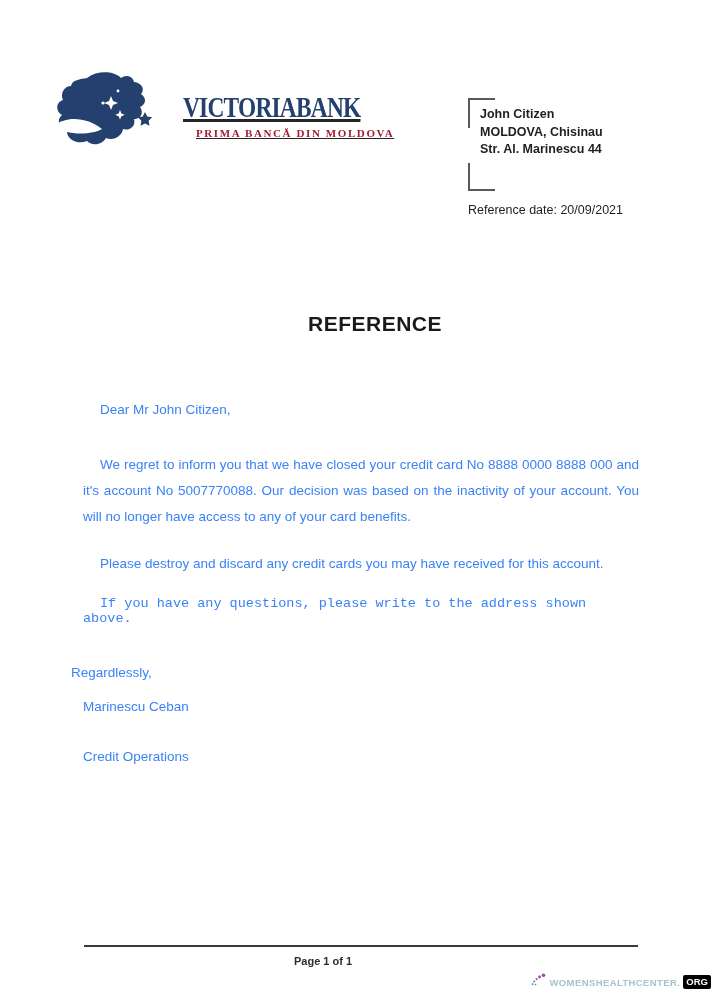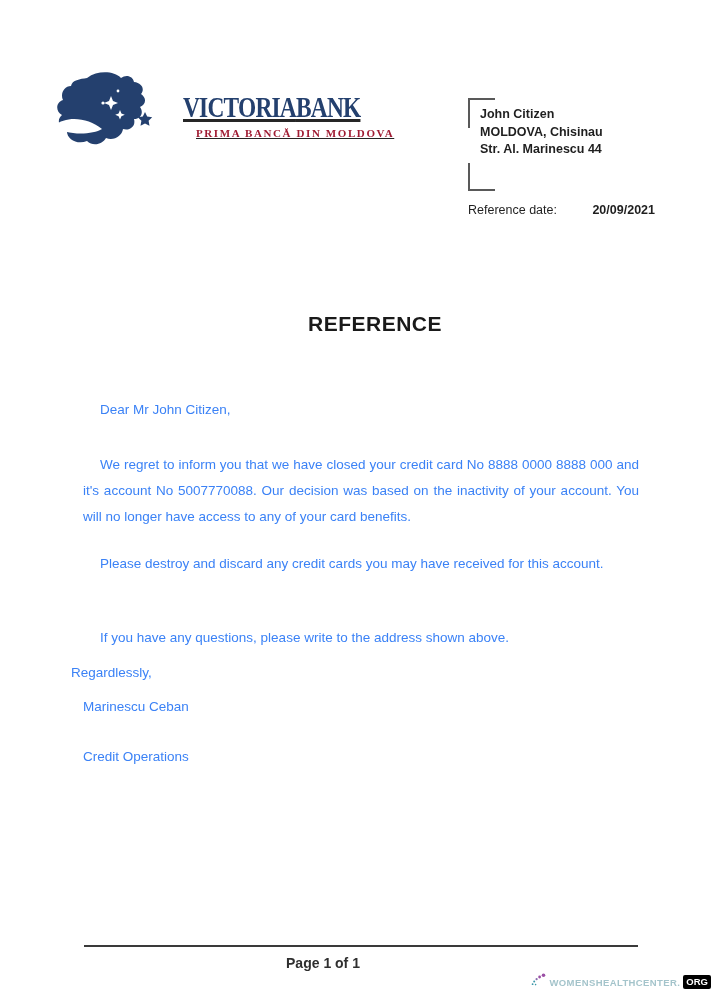--- a/index.html
+++ b/index.html
@@ -36,50 +36,50 @@
     border-left:2px solid #595959; border-bottom:2px solid #595959;
   }
   .recipient {
     position:absolute; left:480px; top:106px;
     font-size:12.5px; font-weight:700; color:#1f1f1f; line-height:17.5px;
   }
   .ref-date {
     position:absolute; left:468px; top:203px;
     font-size:12.5px; color:#1f1f1f;
   }
-  .ref-date .val { font-weight:700;margin-left:32px; }
+  .ref-date .val { font-weight:400; }
 
   
   .letter-title {
     position:absolute; left:83px; top:312px; width:584px;
     text-align:center; font-size:21px; font-weight:700;
     letter-spacing:0.5px; color:#1a1a1a;
   }
 
   
   .body-text { font-size:13.5px; color:#3b82f6; }
   .salutation { position:absolute; left:100px; top:402px; }
   .para1 { position:absolute; left:83px; top:452px; width:556px; line-height:26px; }
   .para1 .line { height:26px; white-space:nowrap; }
   .para1 .just { text-align:justify; text-align-last:justify; white-space:normal; }
   .para1 .indent { padding-left:17px; }
   .para2 { position:absolute; left:83px; top:556px; width:556px; text-indent:17px; }
-  .para3 { position:absolute; left:83px; top:630px; width:556px; text-indent:17px; }
+  .para3 { position:absolute; left:83px; top:596px; width:556px; text-indent:17px;font-family:Liberation Mono, monospace; }
   .closing    { position:absolute; left:71px; top:665px; }
   .signer     { position:absolute; left:83px; top:699px; }
   .department { position:absolute; left:83px; top:749px; }
 
   
   .footer-rule {
     position:absolute; left:84px; top:945px; width:554px;
     border-top:2px solid #3a3a3a;
   }
   .page-number {
     position:absolute; left:83px; top:955px; width:480px; text-align:center;
-    font-size:14px; font-weight:700; color:#2f2f2f;
+    font-size:11px; font-weight:700; color:#2f2f2f;
   }
 
   
   .watermark {
     position:absolute; right:9px; top:973px;
     display:flex; align-items:center; gap:3px;
   }
   .wm-text {
     font-size:9.5px; letter-spacing:0.4px; color:#a4c4cb; font-weight:700;
   }

